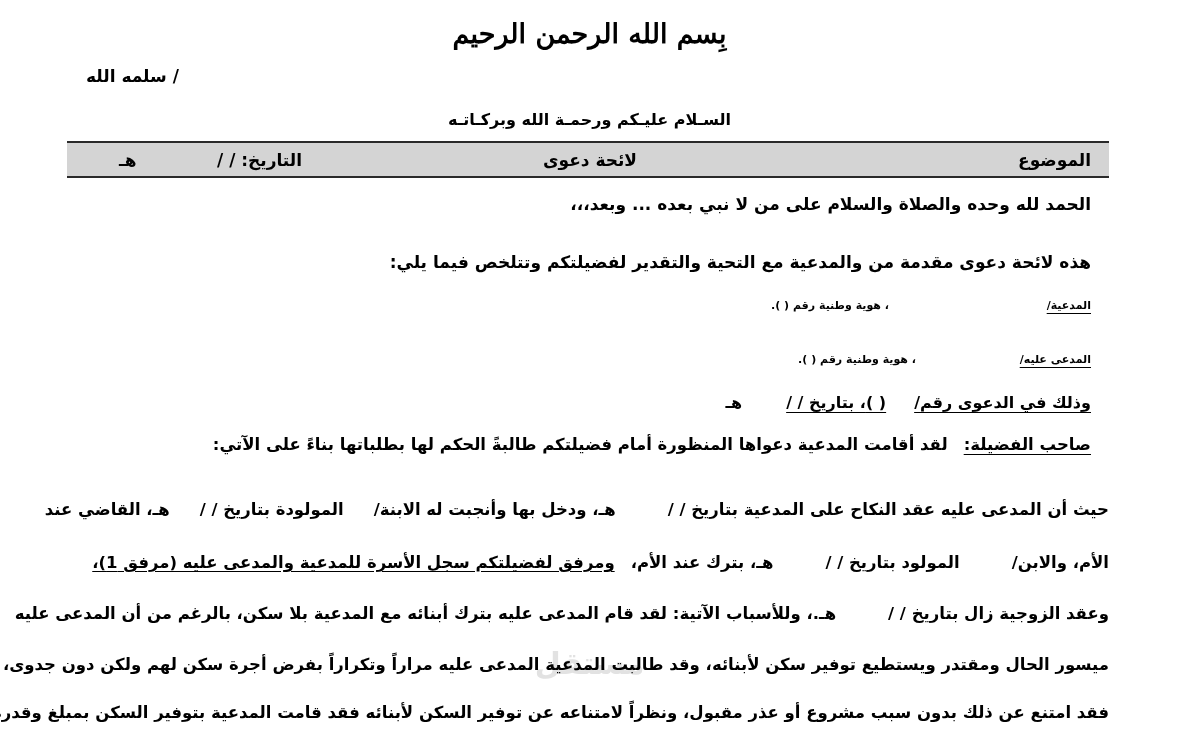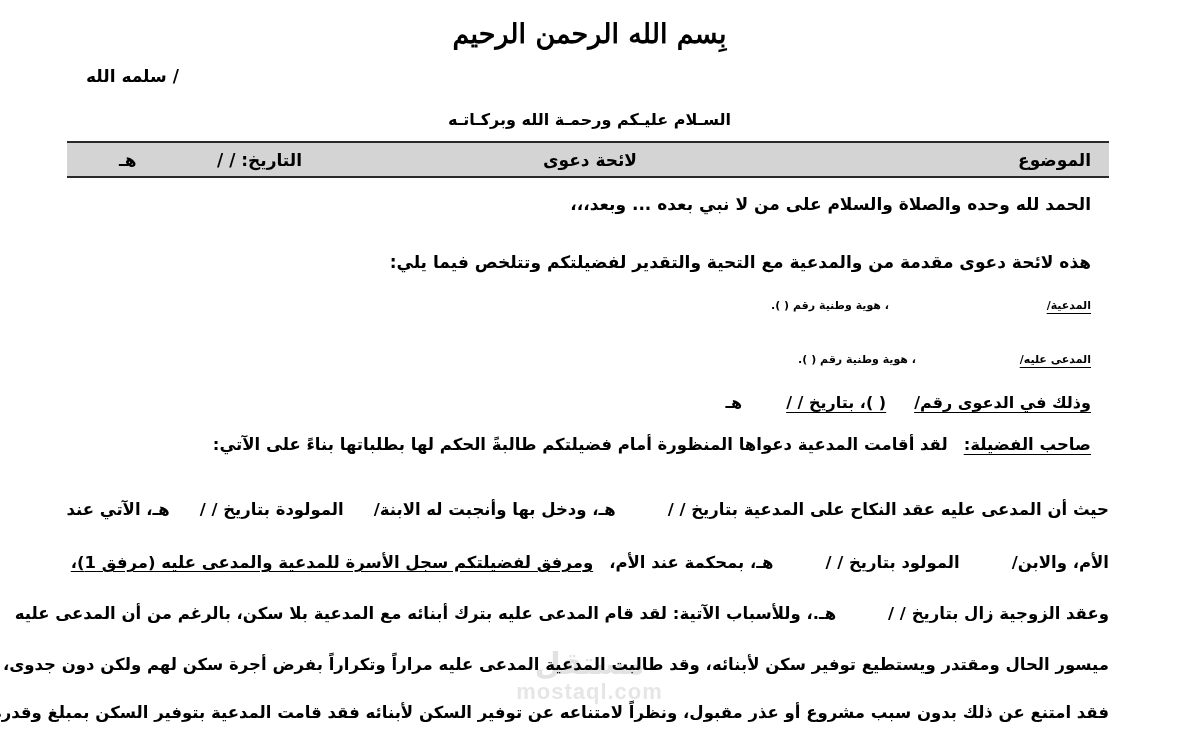--- a/index.html
+++ b/index.html
@@ -203,21 +203,20 @@
     text-underline-offset: 3px;
   }
 </style>
 </head>
 <body>
 
 <div class="page">
 
   <div class="watermark">
     <span class="wm-ar">مستقل</span>
-    <span class="wm-en">mostaql.com</span>
   </div>
 
   <div class="content">
 
     <div class="basmala">بِسم الله الرحمن الرحيم</div>
 
     <div class="addressee-row">
       <span class="addressee-suffix">/ سلمه الله</span>
     </div>
 
@@ -248,25 +247,25 @@
 
     <div class="case-ref">
       <span class="u">وذلك في الدعوى رقم/</span><span class="gap-28"></span><span class="u">(     )</span><span class="u">، بتاريخ /   /</span><span class="gap-40"></span><span>هـ</span>
     </div>
 
     <div class="fadila-line">
       <span class="u">صاحب الفضيلة:</span><span class="sp-sm"></span><span>لقد أقامت المدعية دعواها المنظورة أمام فضيلتكم طالبةً الحكم لها بطلباتها بناءً على الآتي:</span>
     </div>
 
     <div class="para-line l1">
-      <span>حيث أن المدعى عليه عقد النكاح على المدعية بتاريخ /   /</span><span class="sp-lg"></span><span>هـ، ودخل بها وأنجبت له الابنة/</span><span class="sp-md"></span><span>المولودة بتاريخ  /   /</span><span class="sp-md"></span><span>هـ، الآتي عند</span>
+      <span>حيث أن المدعى عليه عقد النكاح على المدعية بتاريخ /   /</span><span class="sp-lg"></span><span>هـ، ودخل بها وأنجبت له الابنة/</span><span class="sp-md"></span><span>المولودة بتاريخ  /   /</span><span class="sp-md"></span><span>هـ، القاضي عند</span>
     </div>
 
     <div class="para-line l2">
-      <span>الأم، والابن/</span><span class="sp-lg"></span><span>المولود بتاريخ   /   /</span><span class="sp-lg"></span><span>هـ، بمحكمة عند الأم،</span><span class="sp-sm"></span><span class="bold-u">ومرفق لفضيلتكم سجل الأسرة للمدعية والمدعى عليه (مرفق 1)،</span>
+      <span>الأم، والابن/</span><span class="sp-lg"></span><span>المولود بتاريخ   /   /</span><span class="sp-lg"></span><span>هـ، بترك عند الأم،</span><span class="sp-sm"></span><span class="bold-u">ومرفق لفضيلتكم سجل الأسرة للمدعية والمدعى عليه (مرفق 1)،</span>
     </div>
 
     <div class="para-line l3">
       <span>وعقد الزوجية زال بتاريخ   /   /</span><span class="sp-lg"></span><span>هـ.، وللأسباب الآتية: لقد قام المدعى عليه بترك أبنائه مع المدعية بلا سكن، بالرغم من أن المدعى عليه</span>
     </div>
 
     <div class="para-line l4">ميسور الحال ومقتدر ويستطيع توفير سكن لأبنائه، وقد طالبت المدعية المدعى عليه مراراً وتكراراً بفرض أجرة سكن لهم ولكن دون جدوى،</div>
 
     <div class="para-line l5">فقد امتنع عن ذلك بدون سبب مشروع أو عذر مقبول، ونظراً لامتناعه عن توفير السكن لأبنائه فقد قامت المدعية بتوفير السكن بمبلغ وقدره</div>
 

